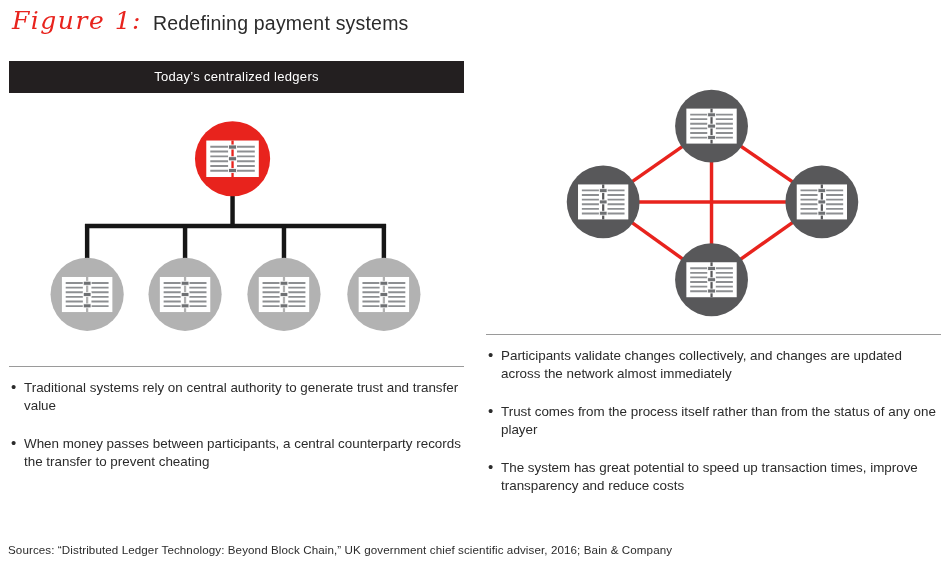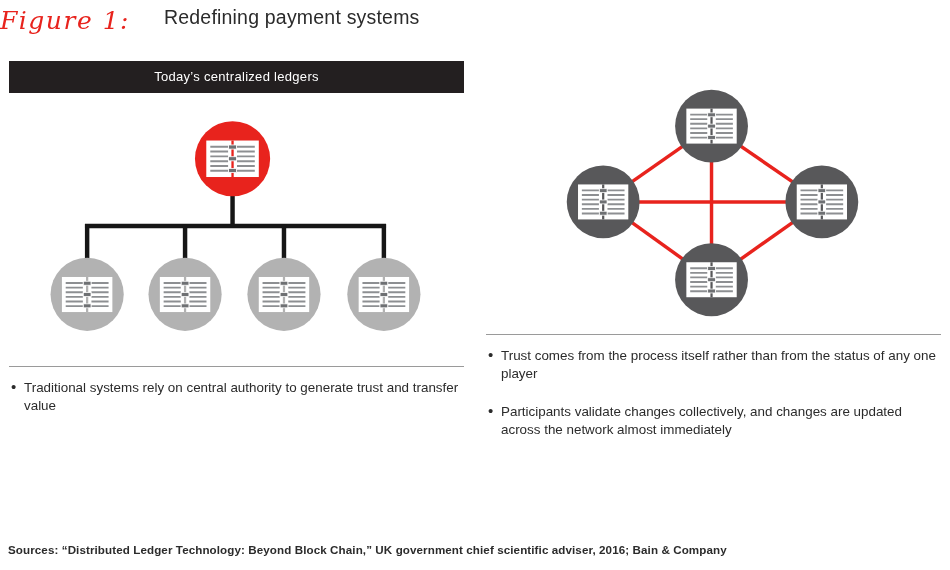--- a/index.html
+++ b/index.html
@@ -19,32 +19,32 @@
     width: 950px; height: 570px;
     background: #ffffff;
     overflow: hidden;
     font-family: "Liberation Sans", sans-serif;
     color: var(--body-text);
   }
   .stage { position: relative; width: 950px; height: 570px; }
 
   
   .title-row {
-    position: absolute; left: 0; top: 6px;
-    display: flex; align-items: flex-start; gap: 8px;
+    position: absolute; left: 12px; top: 6px;
+    display: flex; align-items: flex-end;
   }
   .figure-label {
     font-family: "DejaVu Serif", serif;
     font-style: italic;
     font-size: 25px;
     letter-spacing: 1.5px;
     color: var(--accent-red);
   }
   .figure-subtitle {
-    margin-left: 26px;
+    margin-left: 11px;
     font-size: 19.5px;
     letter-spacing: 0.2px;
     color: var(--body-text);
   }
 
   
   .columns {
     position: absolute; left: 9px; top: 61px; width: 932px;
     display: flex; gap: 22px;
   }
@@ -79,21 +79,20 @@
     position: absolute; left: 0; top: -1px;
     font-size: 15px;
     color: var(--body-text);
   }
 
   .sources {
     position: absolute; left: 8px; top: 543px;
     font-size: 11.6px;
     letter-spacing: 0.1px;
     color: var(--body-text);
-    font-weight: bold;
   }
 
   
   .tone-red   { color: var(--central-node); }
   .tone-light { color: var(--participant-node); }
   .tone-dark  { color: var(--distributed-node); }
   .tree-lines { stroke: var(--connector-black); stroke-width: 4.5; }
   .mesh-lines { stroke: var(--accent-red); stroke-width: 3.5; }
 </style>
 </head>
@@ -167,20 +166,21 @@
         <g class="tone-light">
           <circle cx="379" cy="202" r="37" fill="currentColor"></circle>
           <use href="#bk" x="353" y="184" width="52" height="36.5"></use>
         </g>
       </svg>
 
       <hr class="rule">
 
       <ul class="bullets">
         <li>Traditional systems rely on central authority to generate trust and transfer value</li>
+        <li>When money passes between participants, a central counterparty records the transfer to prevent cheating</li>
       </ul>
     </div>
 
     <div class="panel">
 
       <svg class="diagram" viewBox="0 0 462 273">
         <g class="mesh-lines">
           <line x1="229" y1="64" x2="119" y2="141"></line>
           <line x1="229" y1="64" x2="341" y2="141"></line>
           <line x1="229" y1="64" x2="229" y2="220"></line>
@@ -202,22 +202,23 @@
         </g>
         <g class="tone-dark">
           <circle cx="229" cy="220" r="37" fill="currentColor"></circle>
           <use href="#bk" x="203" y="201.5" width="52" height="37"></use>
         </g>
       </svg>
 
       <hr class="rule">
 
       <ul class="bullets">
+        <li>Participants validate changes collectively, and changes are updated across the network almost immediately</li>
         <li>Trust comes from the process itself rather than from the status of any one player</li>
-        <li>Participants validate changes collectively, and changes are updated across the network almost immediately</li>
+        <li>The system has great potential to speed up transaction times, improve transparency and reduce costs</li>
       </ul>
     </div>
 
   </div>
 
   <div class="sources">Sources: “Distributed Ledger Technology: Beyond Block Chain,” UK government chief scientific adviser, 2016; Bain &amp; Company</div>
 
 </div>
 
 </body></html>

